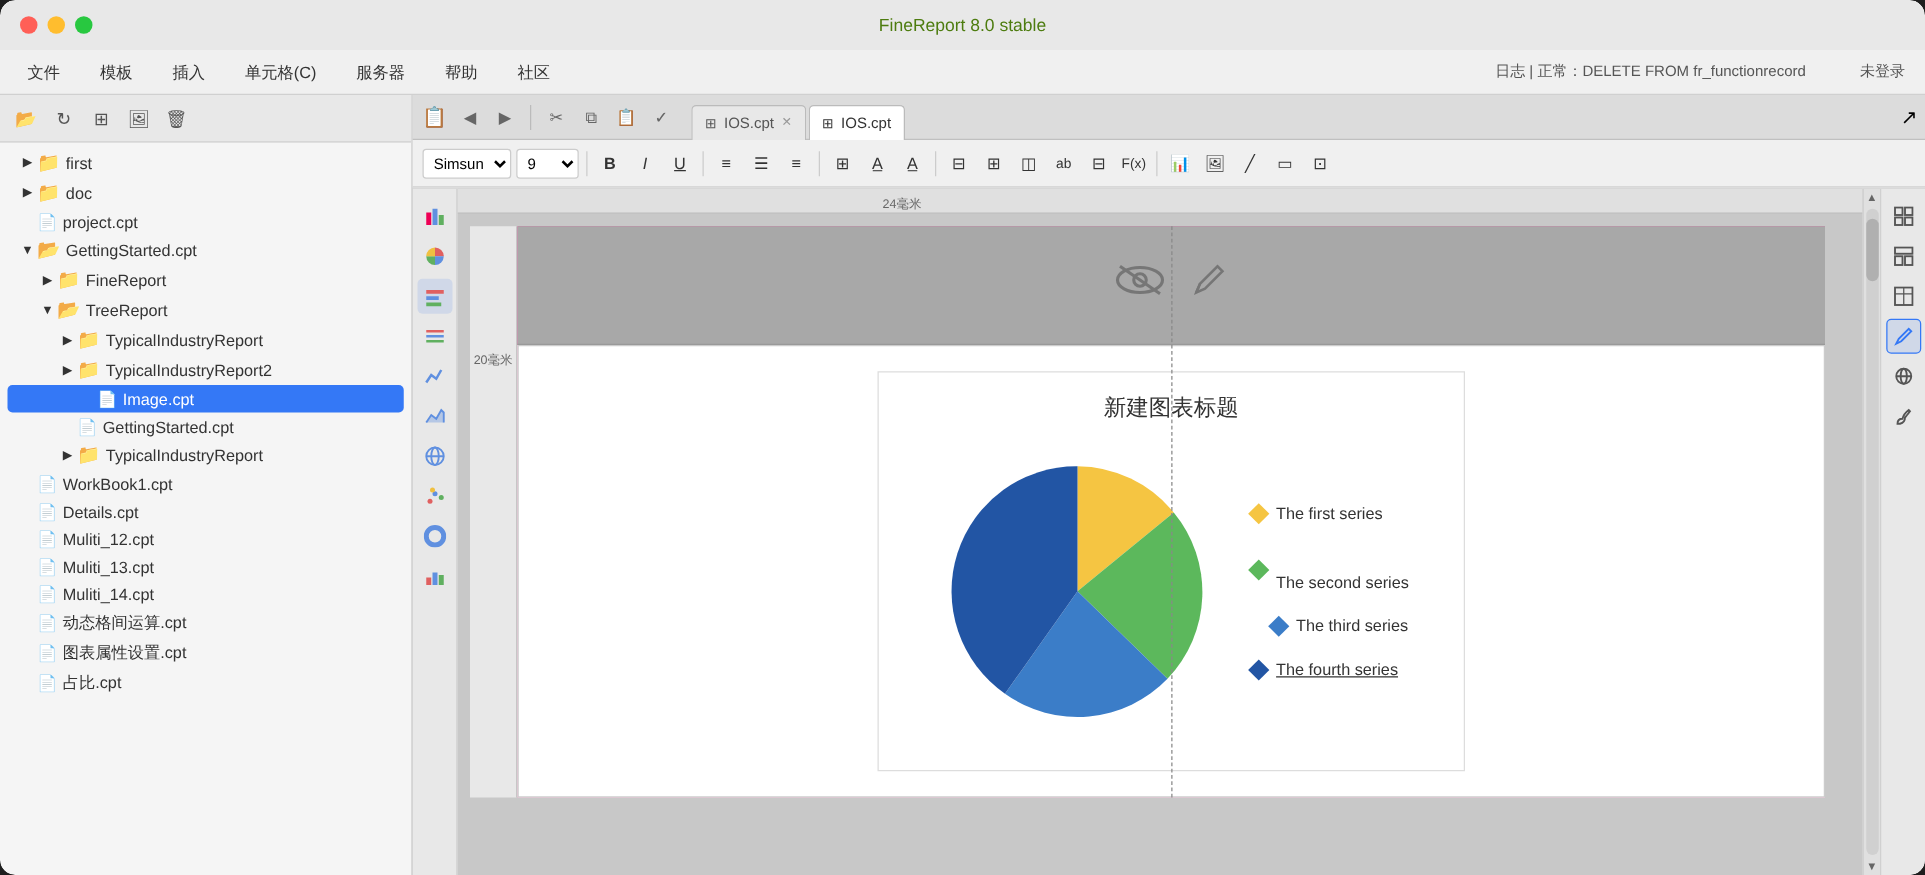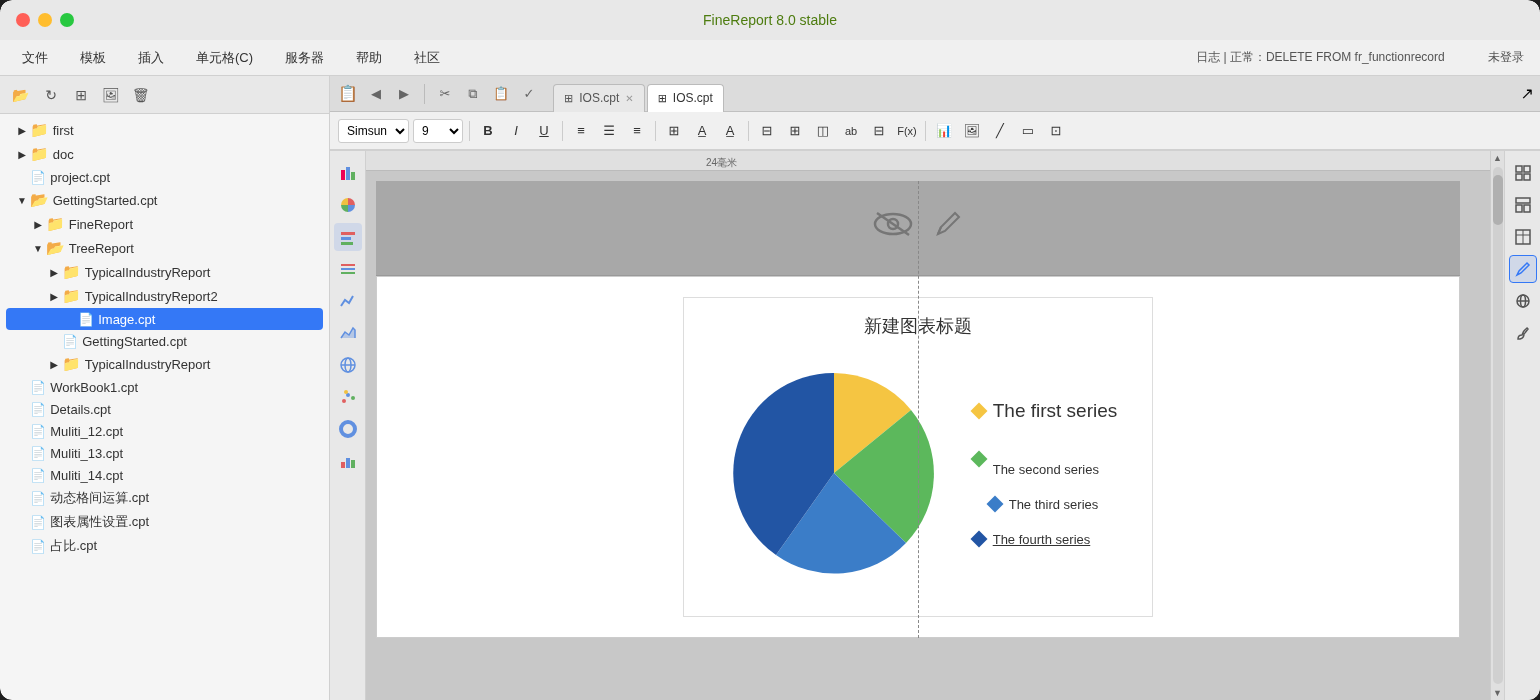--- a/index.html
+++ b/index.html
@@ -568,20 +568,23 @@
         </div>
 
         <div class="canvas-area">
 
           <div class="ruler-top">
             <span class="ruler-label" style="left:340px;font-size:10px;color:#666;position:absolute;">24毫米</span>
           </div>
 
           <div style="padding: 10px 30px 20px 10px; display:flex; gap:0;">
 
+            <div style="width:38px;background:#e8e8e8;border-right:1px solid #bbb;min-height:400px;font-size:10px;color:#666;display:flex;flex-direction:column;justify-content:flex-start;align-items:center;padding-top:100px;gap:50px;flex-shrink:0;">
+              <span>20毫米</span>
+            </div>
 
             <div style="flex:1;min-height:400px;background:#ec4899;position:relative;display:flex;flex-direction:column;">
 
               <div style="height:95px;background:#a8a8a8;display:flex;align-items:center;justify-content:center;gap:20px;border-bottom:1px solid #999;">
                 <div style="font-size:32px;color:#666;opacity:0.6;">
                   <svg width="40" height="30" viewBox="0 0 40 30">
                     <ellipse cx="20" cy="15" rx="18" ry="10" fill="none" stroke="#555" stroke-width="2.5"></ellipse>
                     <circle cx="20" cy="15" r="5" fill="none" stroke="#555" stroke-width="2.5"></circle>
                     <line x1="4" y1="4" x2="36" y2="26" stroke="#555" stroke-width="2.5"></line>
                   </svg>
@@ -612,21 +615,21 @@
 
                       <path d="M0,0 L72,70 A100,100 0 0,1 -58,82 Z" fill="#3b7dc8"></path>
 
                       <path d="M0,0 L-58,82 A100,100 0 0,1 0,-100 Z" fill="#2255a4"></path>
                     </svg>
 
                     <div style="display:flex;flex-direction:column;gap:20px;">
 
                       <div style="display:flex;align-items:center;gap:8px;">
                         <div style="width:12px;height:12px;background:#f5c542;transform:rotate(45deg);flex-shrink:0;"></div>
-                        <span style="font-size:19px;color:#333;">The first series</span>
+                        <span style="font-size:13px;color:#333;">The first series</span>
                       </div>
 
                       <div style="display:flex;align-items:center;gap:8px;">
                         <div style="width:12px;height:12px;background:#5cb85c;transform:rotate(45deg);flex-shrink:0;"></div>
                         <span style="font-size:13px;color:#333;margin-top:20px;">The second series</span>
                       </div>
 
                       <div style="display:flex;align-items:center;gap:8px;padding-left:16px;">
                         <div style="width:12px;height:12px;background:#3b7dc8;transform:rotate(45deg);flex-shrink:0;"></div>
                         <span style="font-size:13px;color:#333;">The third series</span>

